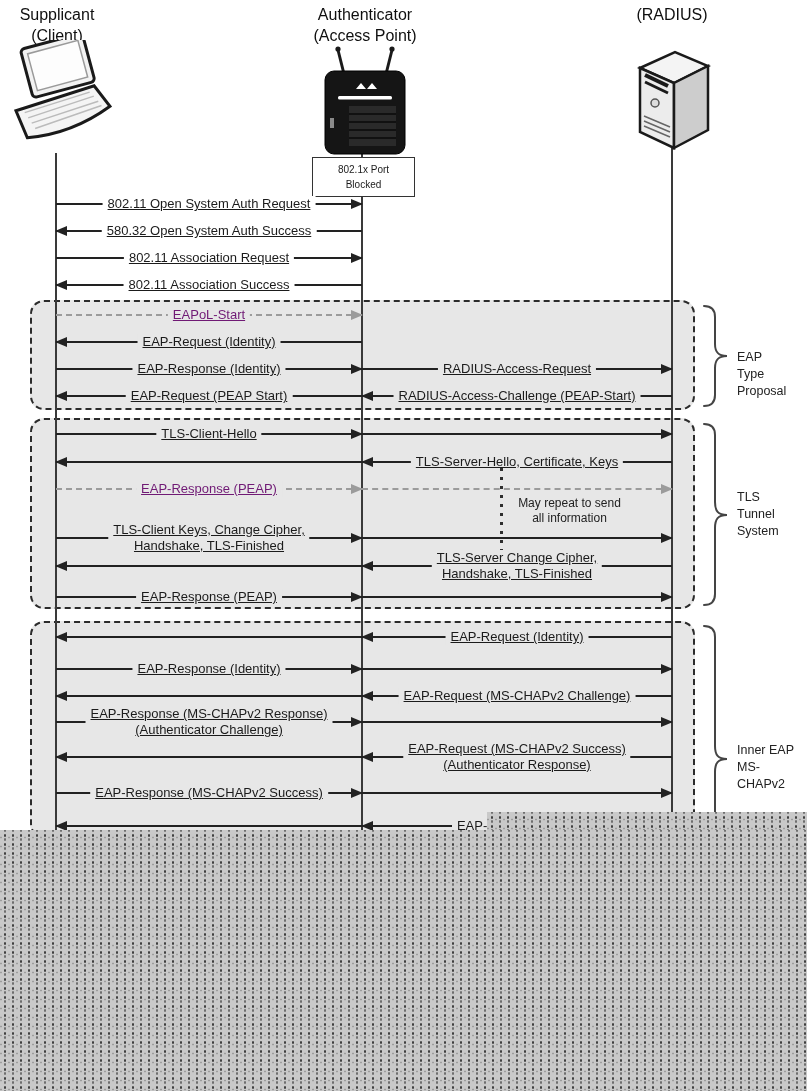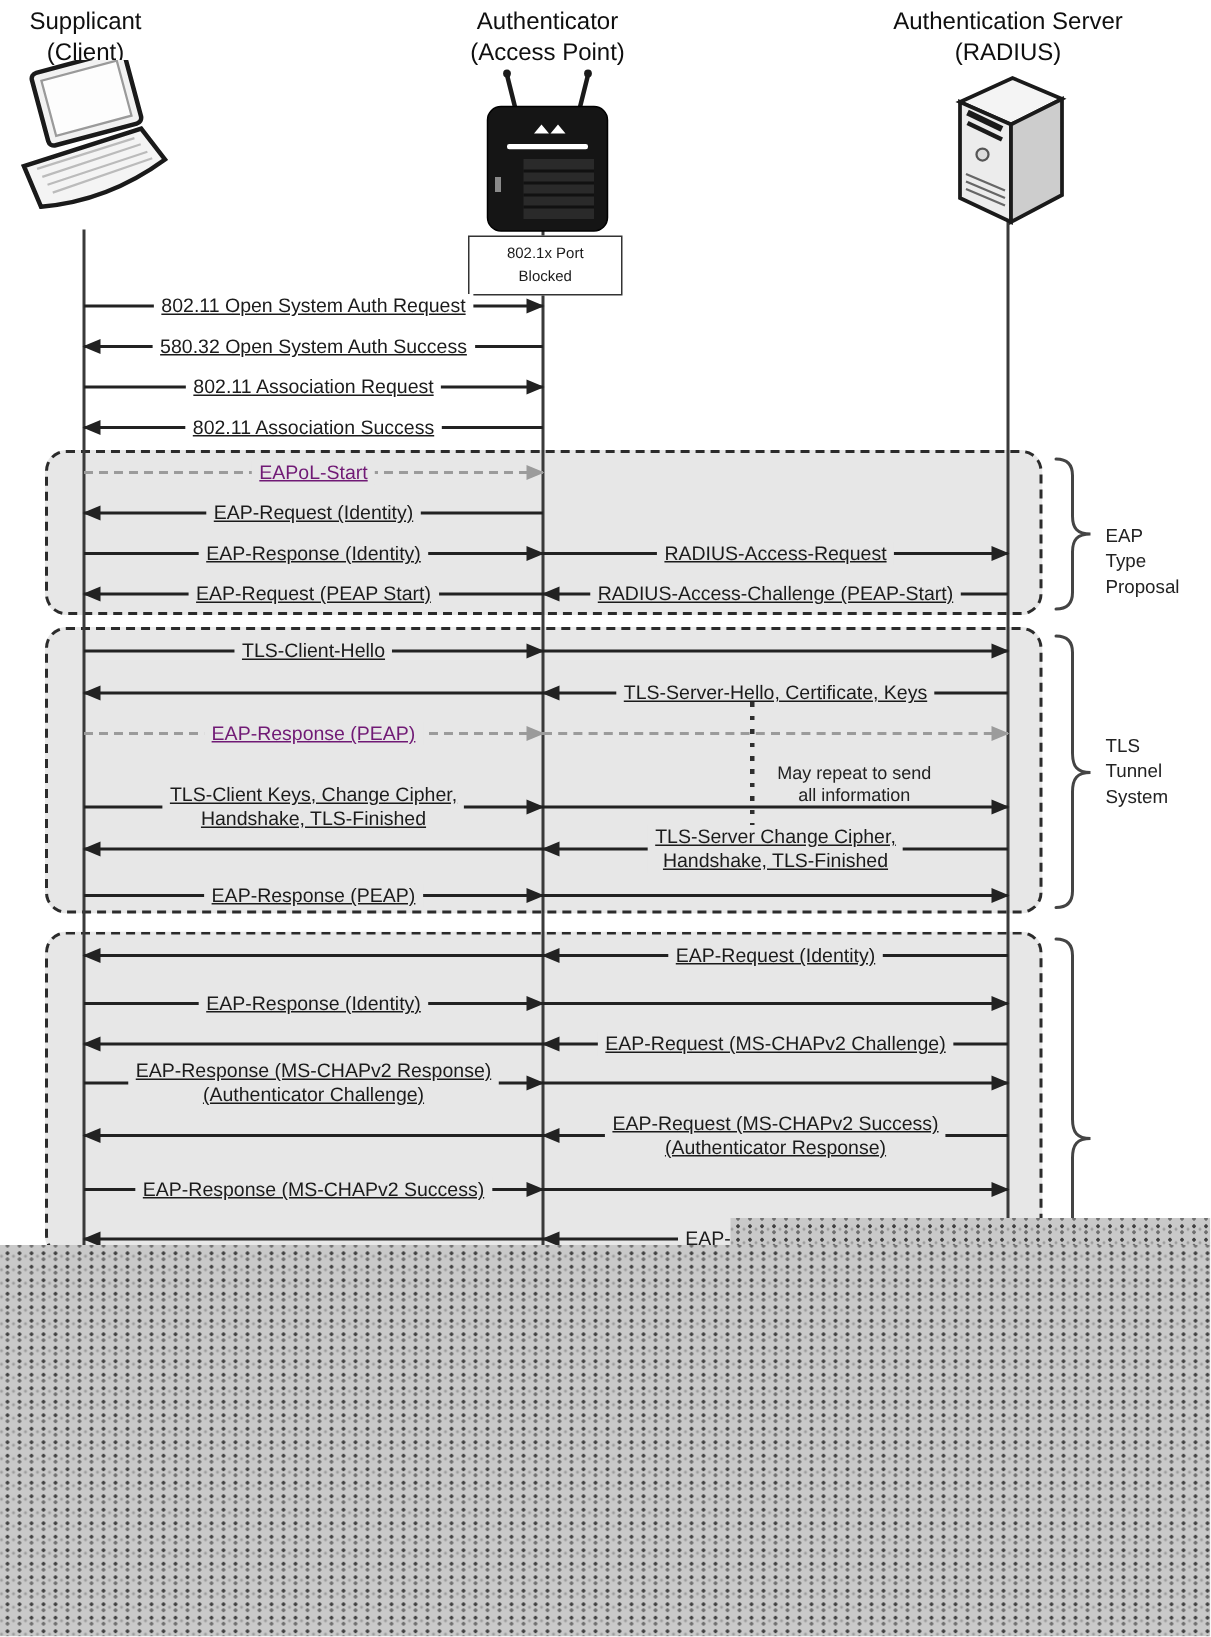--- a/index.html
+++ b/index.html
@@ -22,21 +22,21 @@
   .ah-l{position:absolute;left:-1px;top:-5px;width:0;height:0;
         border-top:5px solid transparent;border-bottom:5px solid transparent;border-right:12px solid #222;}
   .msg.dashed .ah-r{border-left-color:#9b9b9b;}
   .lbl{position:absolute;left:50%;top:0;transform:translate(-50%,-50%);
        background:#fff;padding:0 5px;font-size:13px;line-height:16px;white-space:nowrap;text-align:center;text-decoration:underline;}
   .on-gray .lbl{background:#e7e7e7;}
   .msg.dashed .lbl{color:#701a75;}
   .lbl-off{left:29%;transform:translate(0,-50%);}
   .dotline{position:absolute;left:500px;top:468px;width:3px;height:89px;z-index:2;
            background:repeating-linear-gradient(to bottom,#2e2e2e 0 3px,transparent 3px 9px);}
-  .repeat-note{position:absolute;left:512px;top:508px;width:115px;z-index:2;
+  .repeat-note{position:absolute;left:512px;top:496px;width:115px;z-index:2;
                font-size:12px;line-height:15px;text-align:center;color:#222;}
   .side-label{position:absolute;left:737px;font-size:12.5px;line-height:17px;color:#222;z-index:2;}
   .brace{position:absolute;left:699px;z-index:2;}
   .icon{position:absolute;z-index:2;}
   .dither{position:absolute;z-index:5;background-color:#c9c9c9;
     background-image:
       radial-gradient(circle,#3f3f3f 1px,transparent 1.4px),
       radial-gradient(circle,#6f6f6f 1px,transparent 1.4px),
       radial-gradient(circle,#9d9d9d .8px,transparent 1.2px);
     background-size:8px 9px,8px 9px,8px 9px;
@@ -49,21 +49,20 @@
 
   <div class="actor-label" style="left:-5px;top:4px;width:124px;">
     <div>Supplicant</div>
     <div>(Client)</div>
   </div>
   <div class="actor-label" style="left:295px;top:4px;width:140px;">
     <div>Authenticator</div>
     <div>(Access Point)</div>
   </div>
   <div class="actor-label" style="left:587px;top:4px;width:170px;">
-    <div>Authentication Server</div>
     <div>(RADIUS)</div>
   </div>
 
   <div class="group" style="top:300px;height:110px;"></div>
   <div class="group" style="top:418px;height:191px;"></div>
   <div class="group" style="top:621px;height:217px;"></div>
 
   <div class="lifeline" style="left:55px;top:153px;height:678px;"></div>
   <div class="lifeline" style="left:361px;top:154px;height:677px;"></div>
   <div class="lifeline" style="left:671px;top:148px;height:683px;"></div>
@@ -309,17 +308,21 @@
   </svg>
   <div class="side-label" style="top:489px;">
     <div>TLS</div>
     <div>Tunnel</div>
     <div>System</div>
   </div>
 
   <svg class="brace" style="top:623px;" width="32" height="272" viewBox="0 0 32 272">
     <path d="M5 3 C13 3 16 7 16 14 L16 123 C16 132 19 136 28 136 C19 136 16 140 16 149 L16 258 C16 265 13 269 5 269" stroke="#444" stroke-width="2" fill="none" stroke-linecap="round"></path>
   </svg>
+  <div class="side-label" style="top:742px;">
+    <div>Inner EAP</div>
+    <div>MS-CHAPv2</div>
+  </div>
 
   <div class="dither" style="left:487px;top:812px;width:320px;height:19px;"></div>
   <div class="dither" style="left:0;top:830px;width:807px;height:261px;"></div>
 
 </div>
 
 </body></html>

